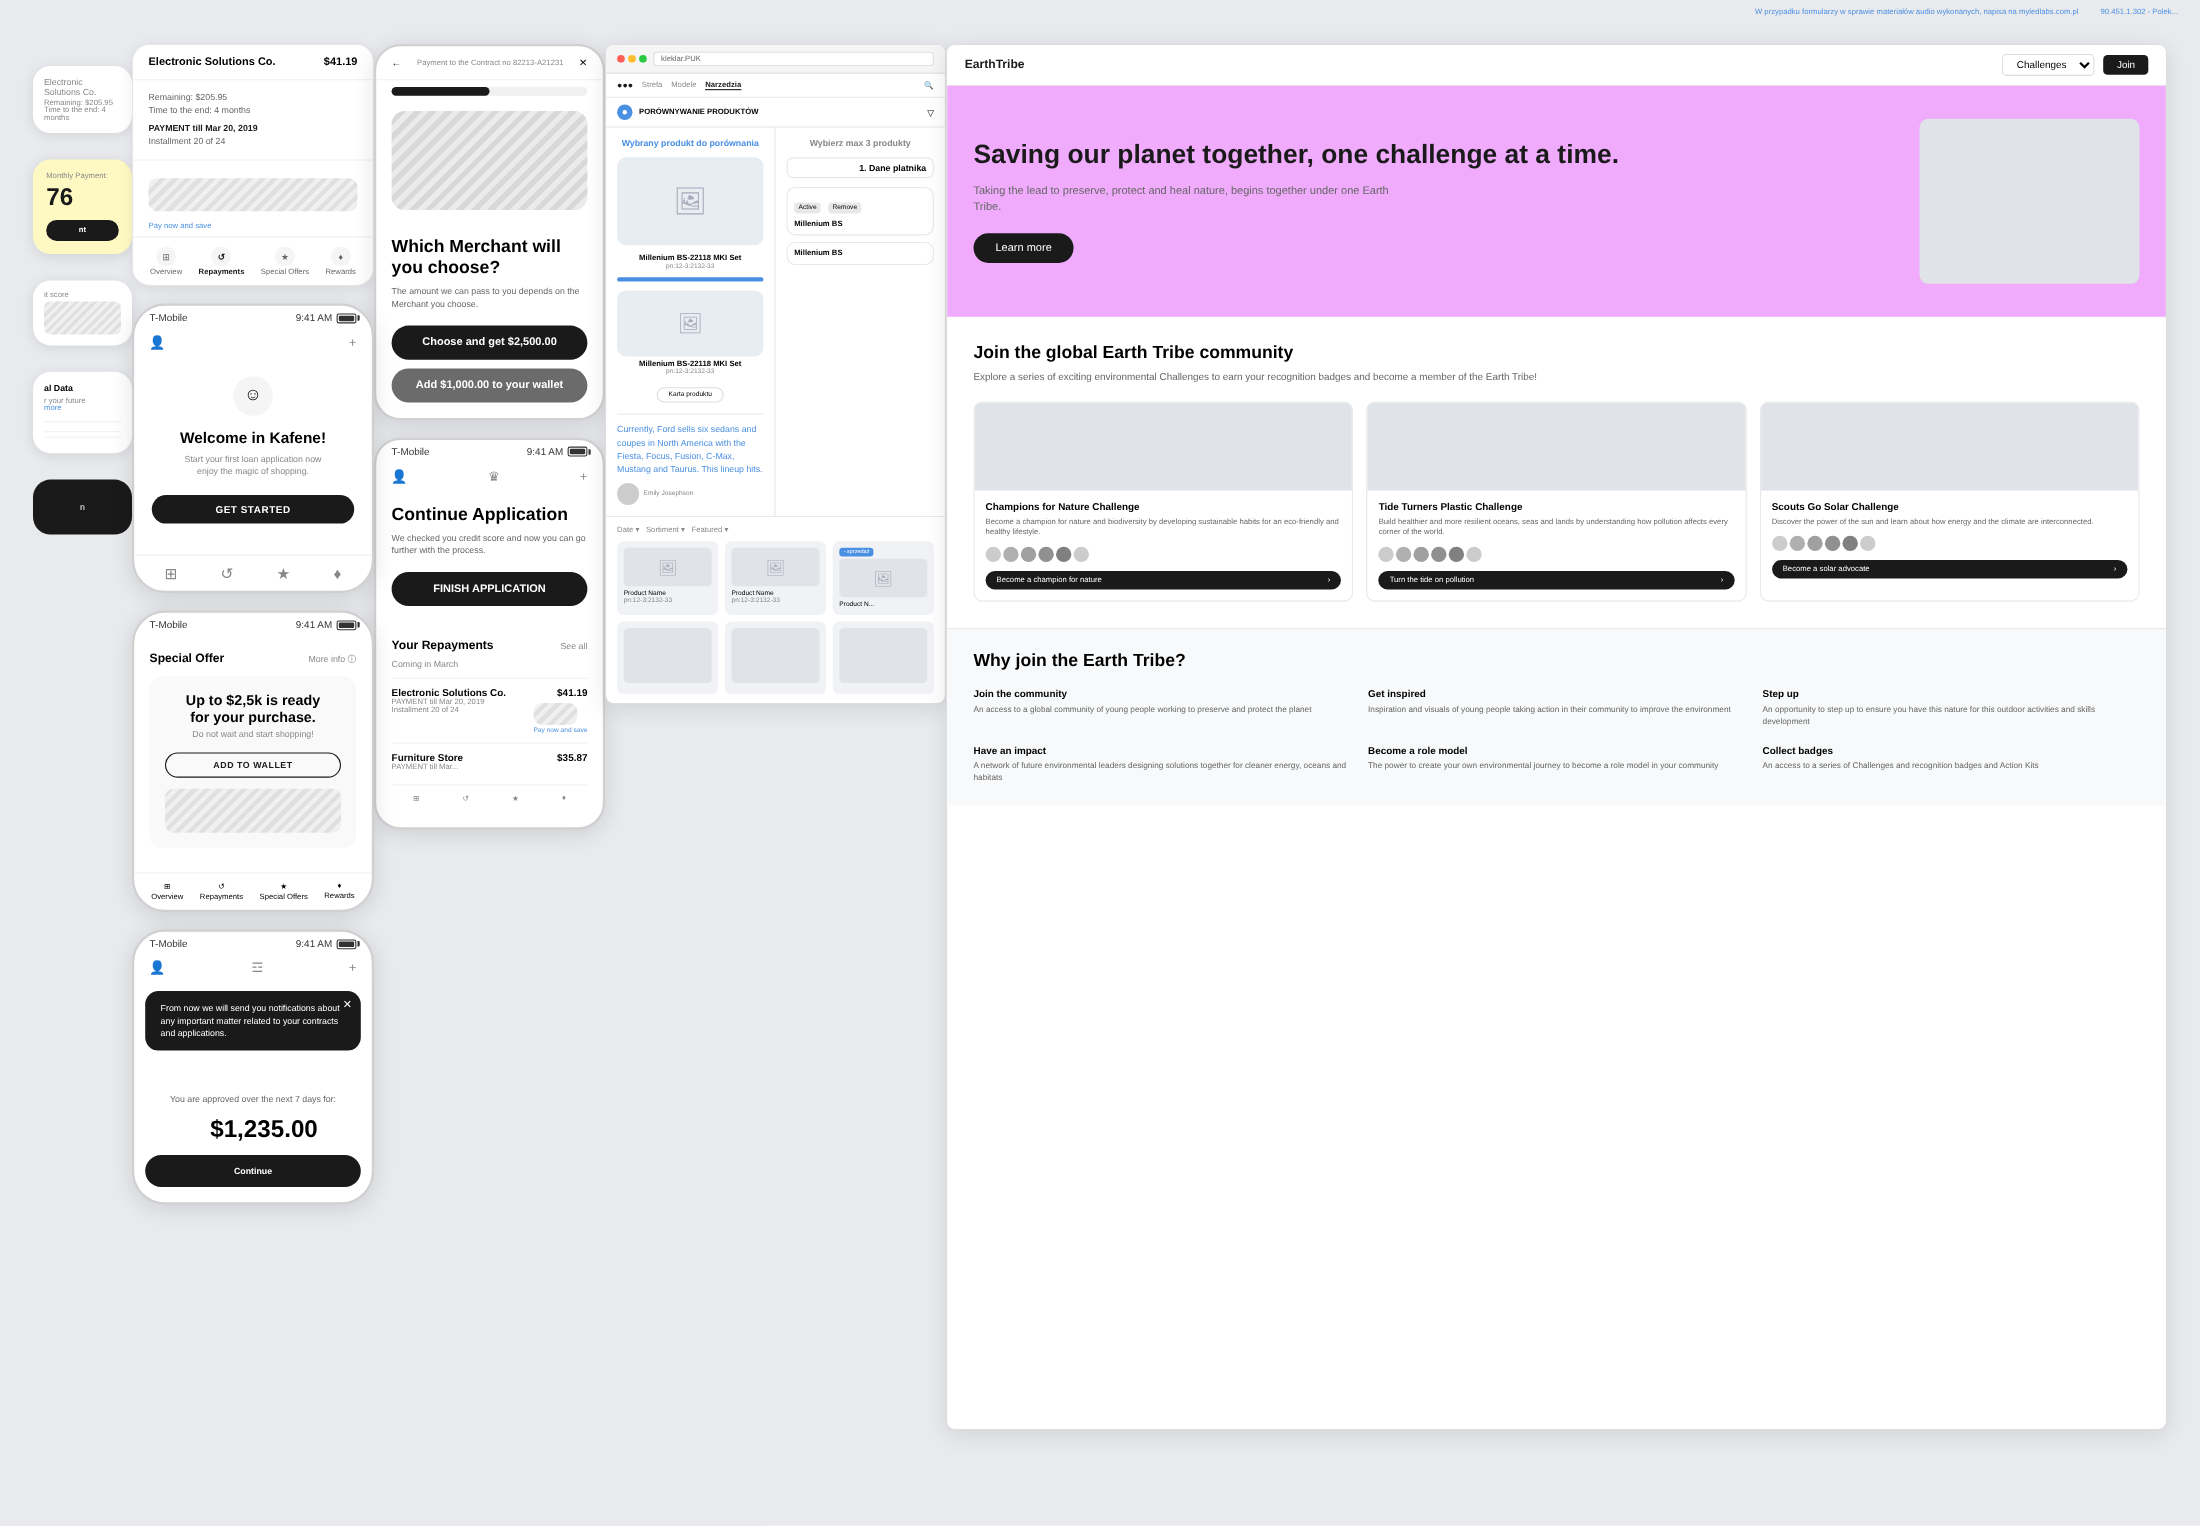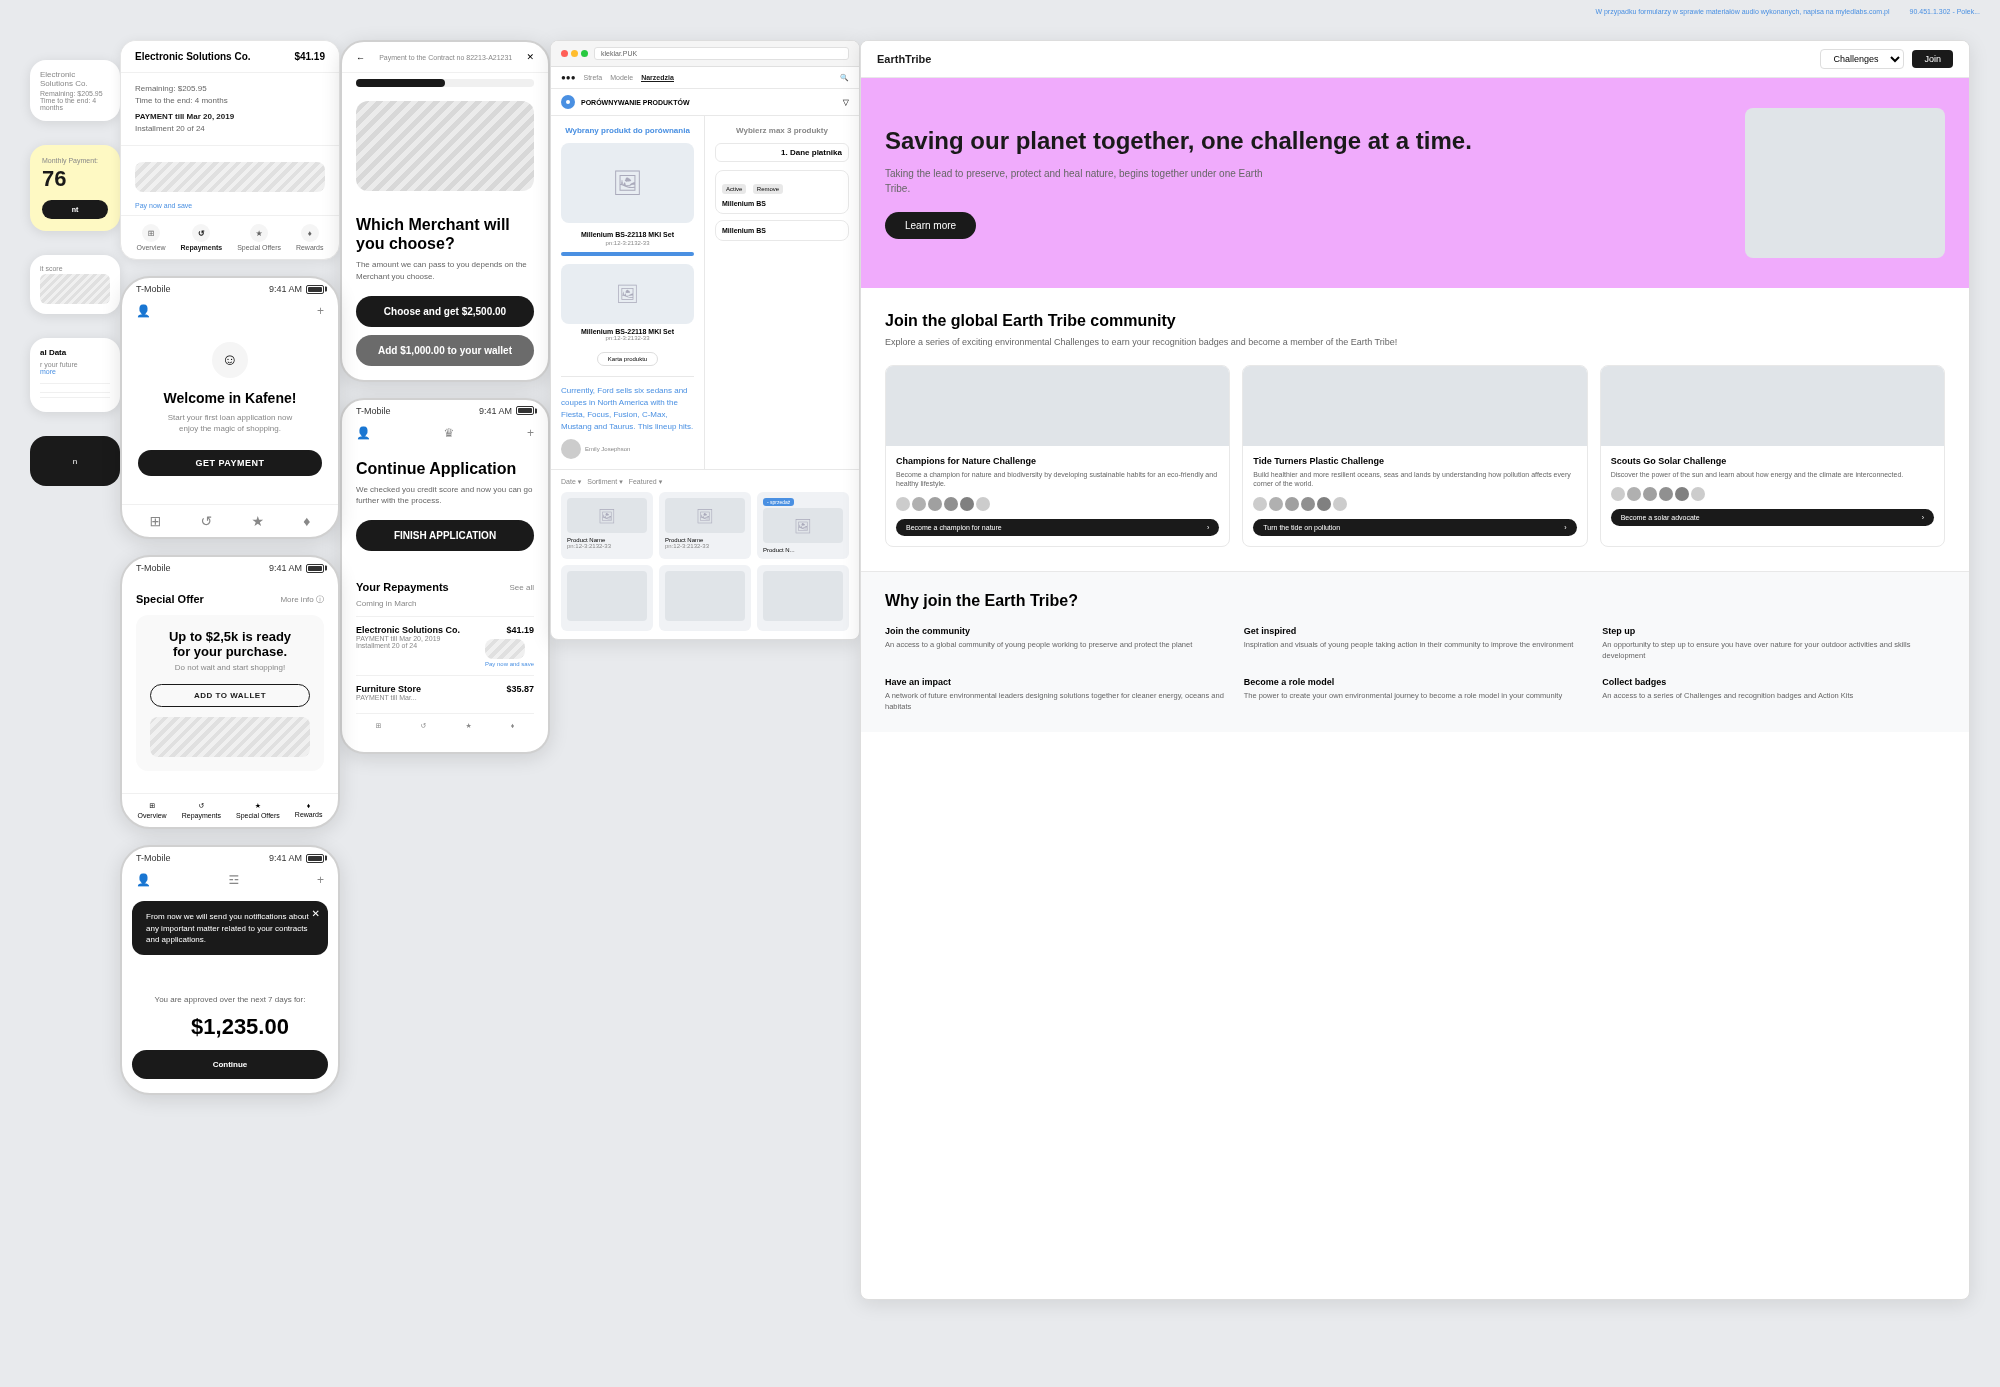--- a/index.html
+++ b/index.html
@@ -851,21 +851,21 @@
         </div>
       </div>
       <div style="display:flex; justify-content:space-between; padding:4px 14px; font-size:12px; color:#888;">
         <span>👤</span>
         <span>+</span>
       </div>
       <div class="phone-body" style="padding: 20px 16px; text-align:center;">
         <div class="welcome-icon">☺</div>
         <div class="welcome-title">Welcome in Kafene!</div>
         <div class="welcome-subtitle">Start your first loan application now<br>enjoy the magic of shopping.</div>
-        <button class="btn-primary-dark">GET PAYMENT</button>
+        <button class="btn-primary-dark">GET STARTED</button>
       </div>
       <div class="phone-bottom-nav">
         <span class="nav-icon">⊞</span>
         <span class="nav-icon">↺</span>
         <span class="nav-icon">★</span>
         <span class="nav-icon">♦</span>
       </div>
     </div>
 
     <div class="phone-frame">
@@ -1245,21 +1245,21 @@
           <div>
             <div class="why-item-title">Join the community</div>
             <div class="why-item-desc">An access to a global community of young people working to preserve and protect the planet</div>
           </div>
           <div>
             <div class="why-item-title">Get inspired</div>
             <div class="why-item-desc">Inspiration and visuals of young people taking action in their community to improve the environment</div>
           </div>
           <div>
             <div class="why-item-title">Step up</div>
-            <div class="why-item-desc">An opportunity to step up to ensure you have over nature for your outdoor activities and skills development</div>
+            <div class="why-item-desc">An opportunity to step up to ensure you have this nature for this outdoor activities and skills development</div>
           </div>
           <div>
             <div class="why-item-title">Have an impact</div>
             <div class="why-item-desc">A network of future environmental leaders designing solutions together for cleaner energy, oceans and habitats</div>
           </div>
           <div>
             <div class="why-item-title">Become a role model</div>
             <div class="why-item-desc">The power to create your own environmental journey to become a role model in your community</div>
           </div>
           <div>

